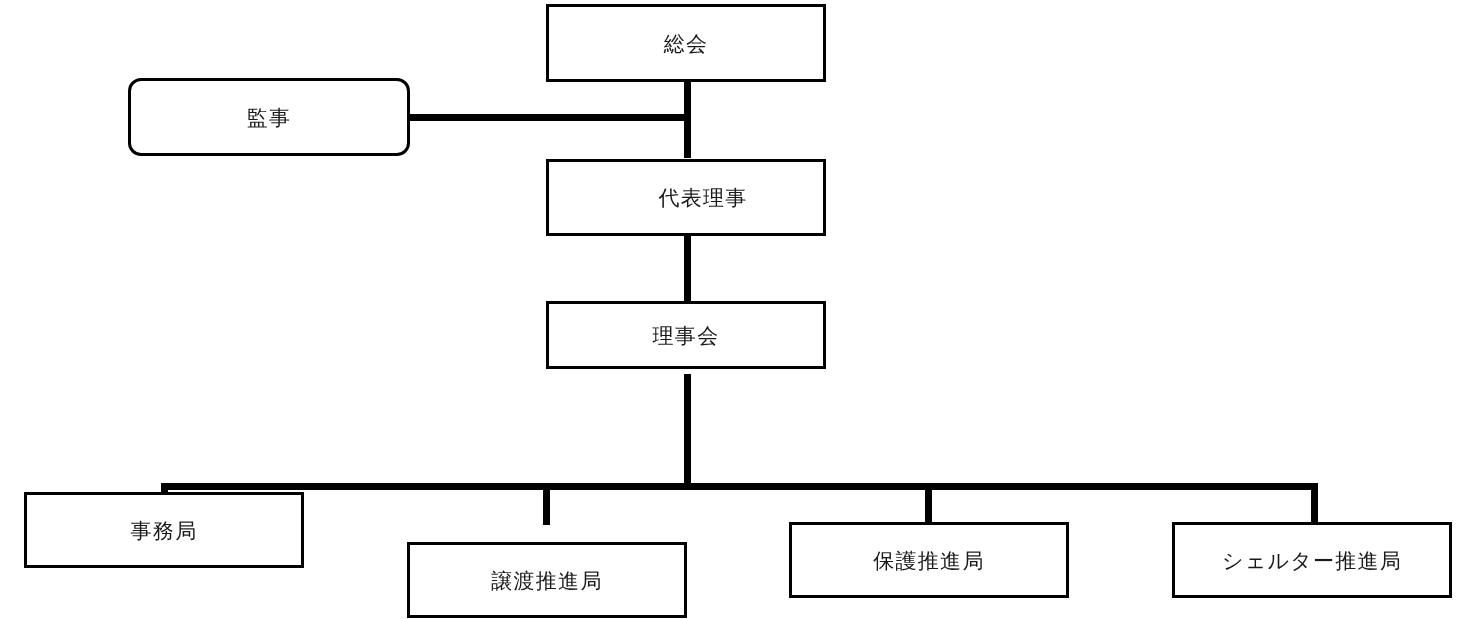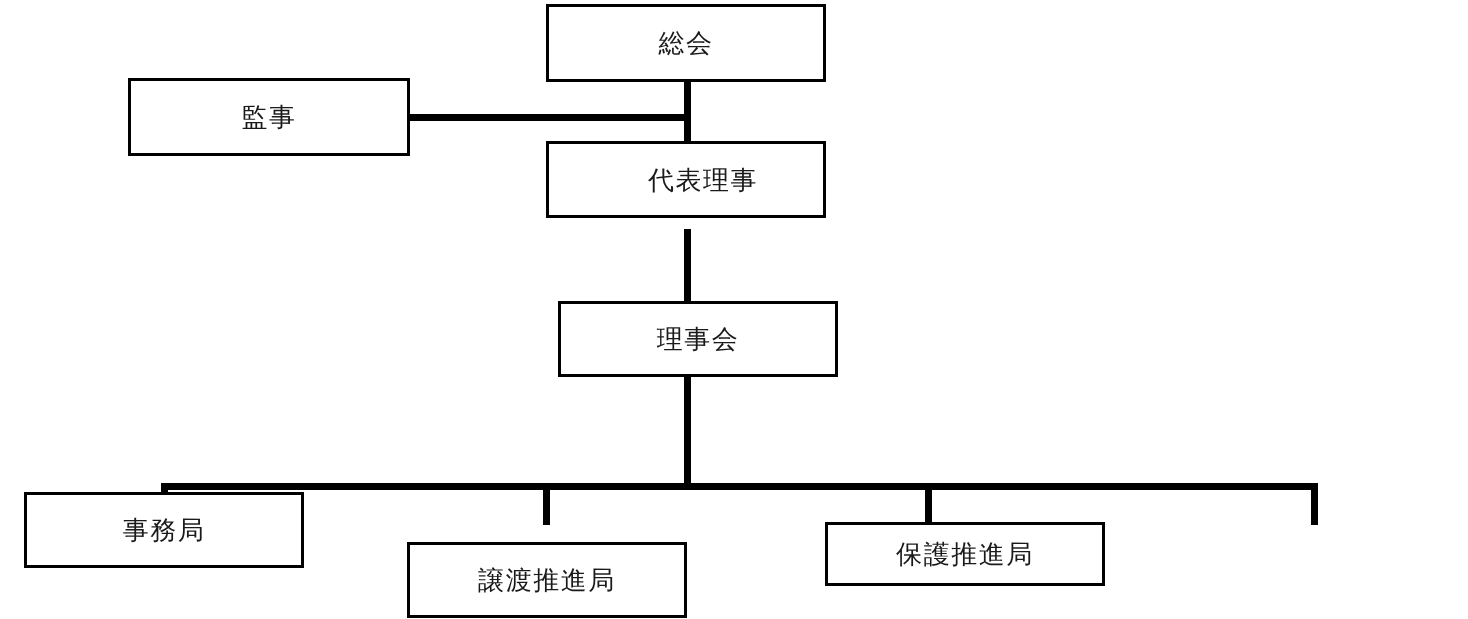--- a/index.html
+++ b/index.html
@@ -25,37 +25,37 @@
     position: absolute;
     box-sizing: border-box;
     background: #ffffff;
     border: 3px solid #000000;
     display: flex;
     align-items: center;
     justify-content: center;
     z-index: 3;
   }
   .node-label {
-    font-size: 26px;
+    font-size: 21px;
     line-height: 1;
     color: #1a1a1a;
     letter-spacing: 0.06em;
     white-space: nowrap;
     font-weight: 400;
     text-align: right;
   }
 
   
   #node-general-assembly   { left: 546px; top: 4px;   width: 280px; height: 78px; }
-  #node-auditor            { left: 128px; top: 78px;  width: 282px; height: 78px; }
-  #node-representative     { left: 546px; top: 141px; width: 280px; height: 77px; padding-left: 34px; }
-  #node-board              { left: 546px; top: 301px; width: 280px; height: 76px; margin-left: 12px; }
+  #node-auditor            { left: 128px; top: 78px;  width: 282px; height: 78px; border-radius: 13px; }
+  #node-representative     { left: 546px; top: 159px; width: 280px; height: 77px; padding-left: 34px; }
+  #node-board              { left: 546px; top: 301px; width: 280px; height: 68px; }
   #node-secretariat        { left: 24px;   top: 492px; width: 280px; height: 76px; }
   #node-transfer-bureau    { left: 407px;  top: 542px; width: 280px; height: 76px; }
-  #node-protection-bureau  { left: 789px;  top: 522px; width: 280px; height: 64px; margin-left: 36px; }
+  #node-protection-bureau  { left: 789px;  top: 522px; width: 280px; height: 76px; }
   #node-shelter-bureau     { left: 1172px; top: 522px; width: 280px; height: 76px; }
 
   
   .conn {
     position: absolute;
     background: #000000;
     z-index: 1;
   }
   .conn-v { width: 7px; }
   .conn-h { height: 7px; }
@@ -117,14 +117,17 @@
   </div>
 
   <div class="node" id="node-transfer-bureau">
     <span class="node-label">譲渡推進局</span>
   </div>
 
   <div class="node" id="node-protection-bureau">
     <span class="node-label">保護推進局</span>
   </div>
 
+  <div class="node" id="node-shelter-bureau">
+    <span class="node-label">シェルター推進局</span>
+  </div>
 
 </div>
 
 </body></html>

